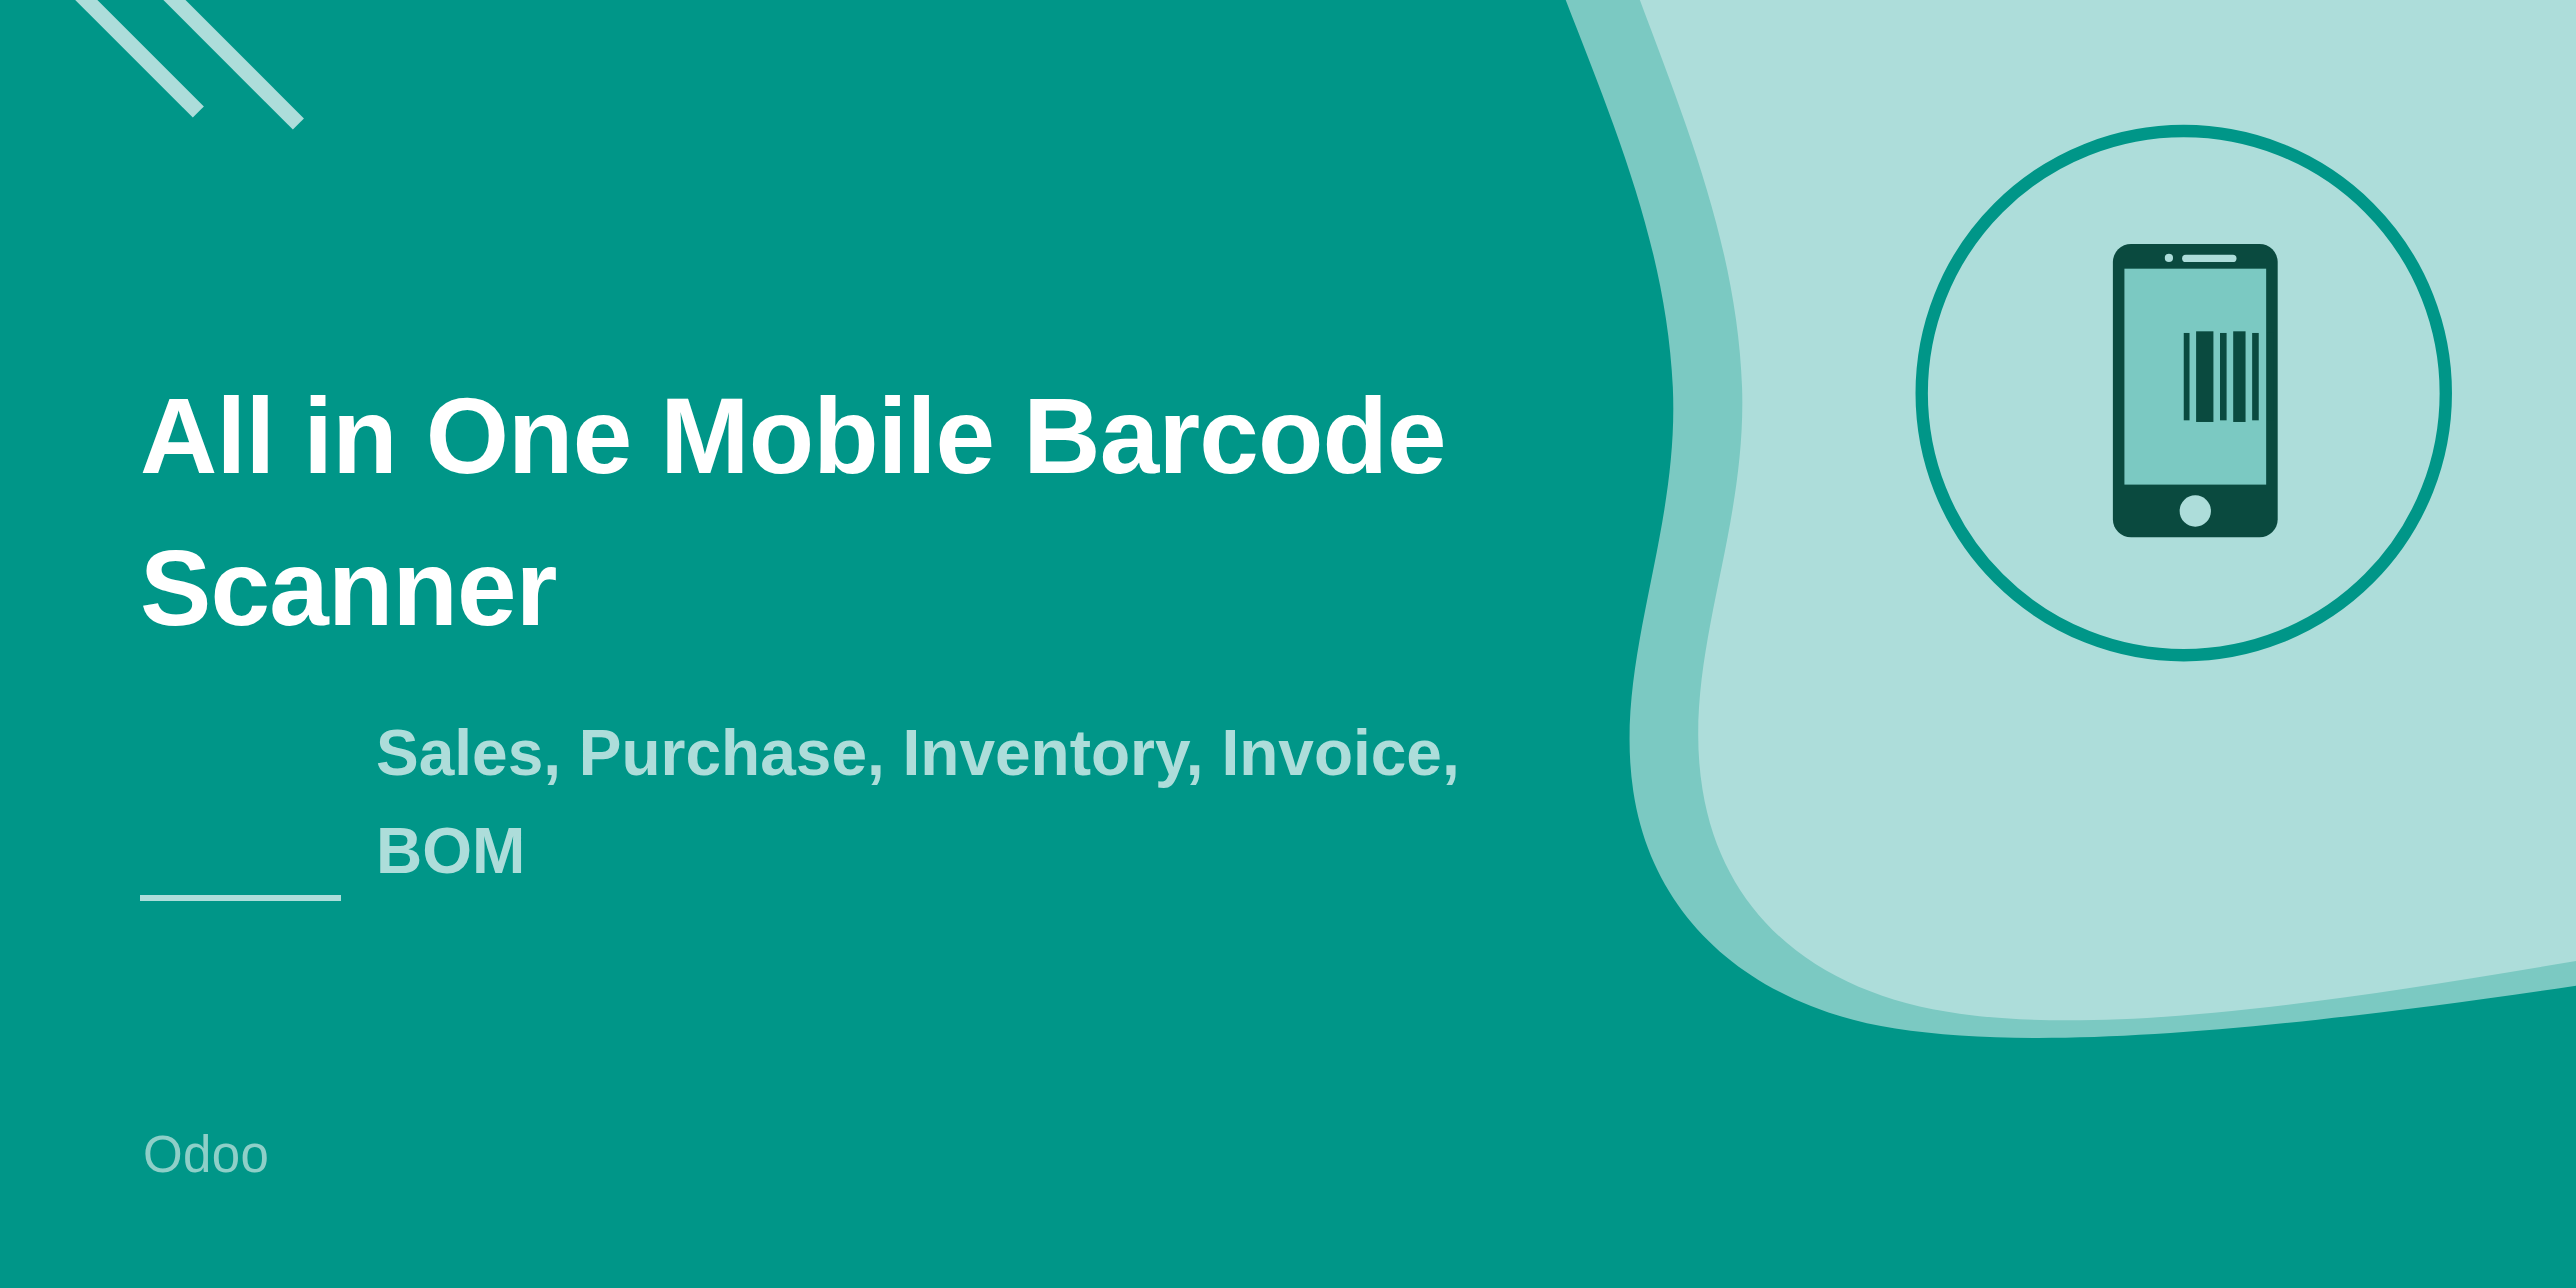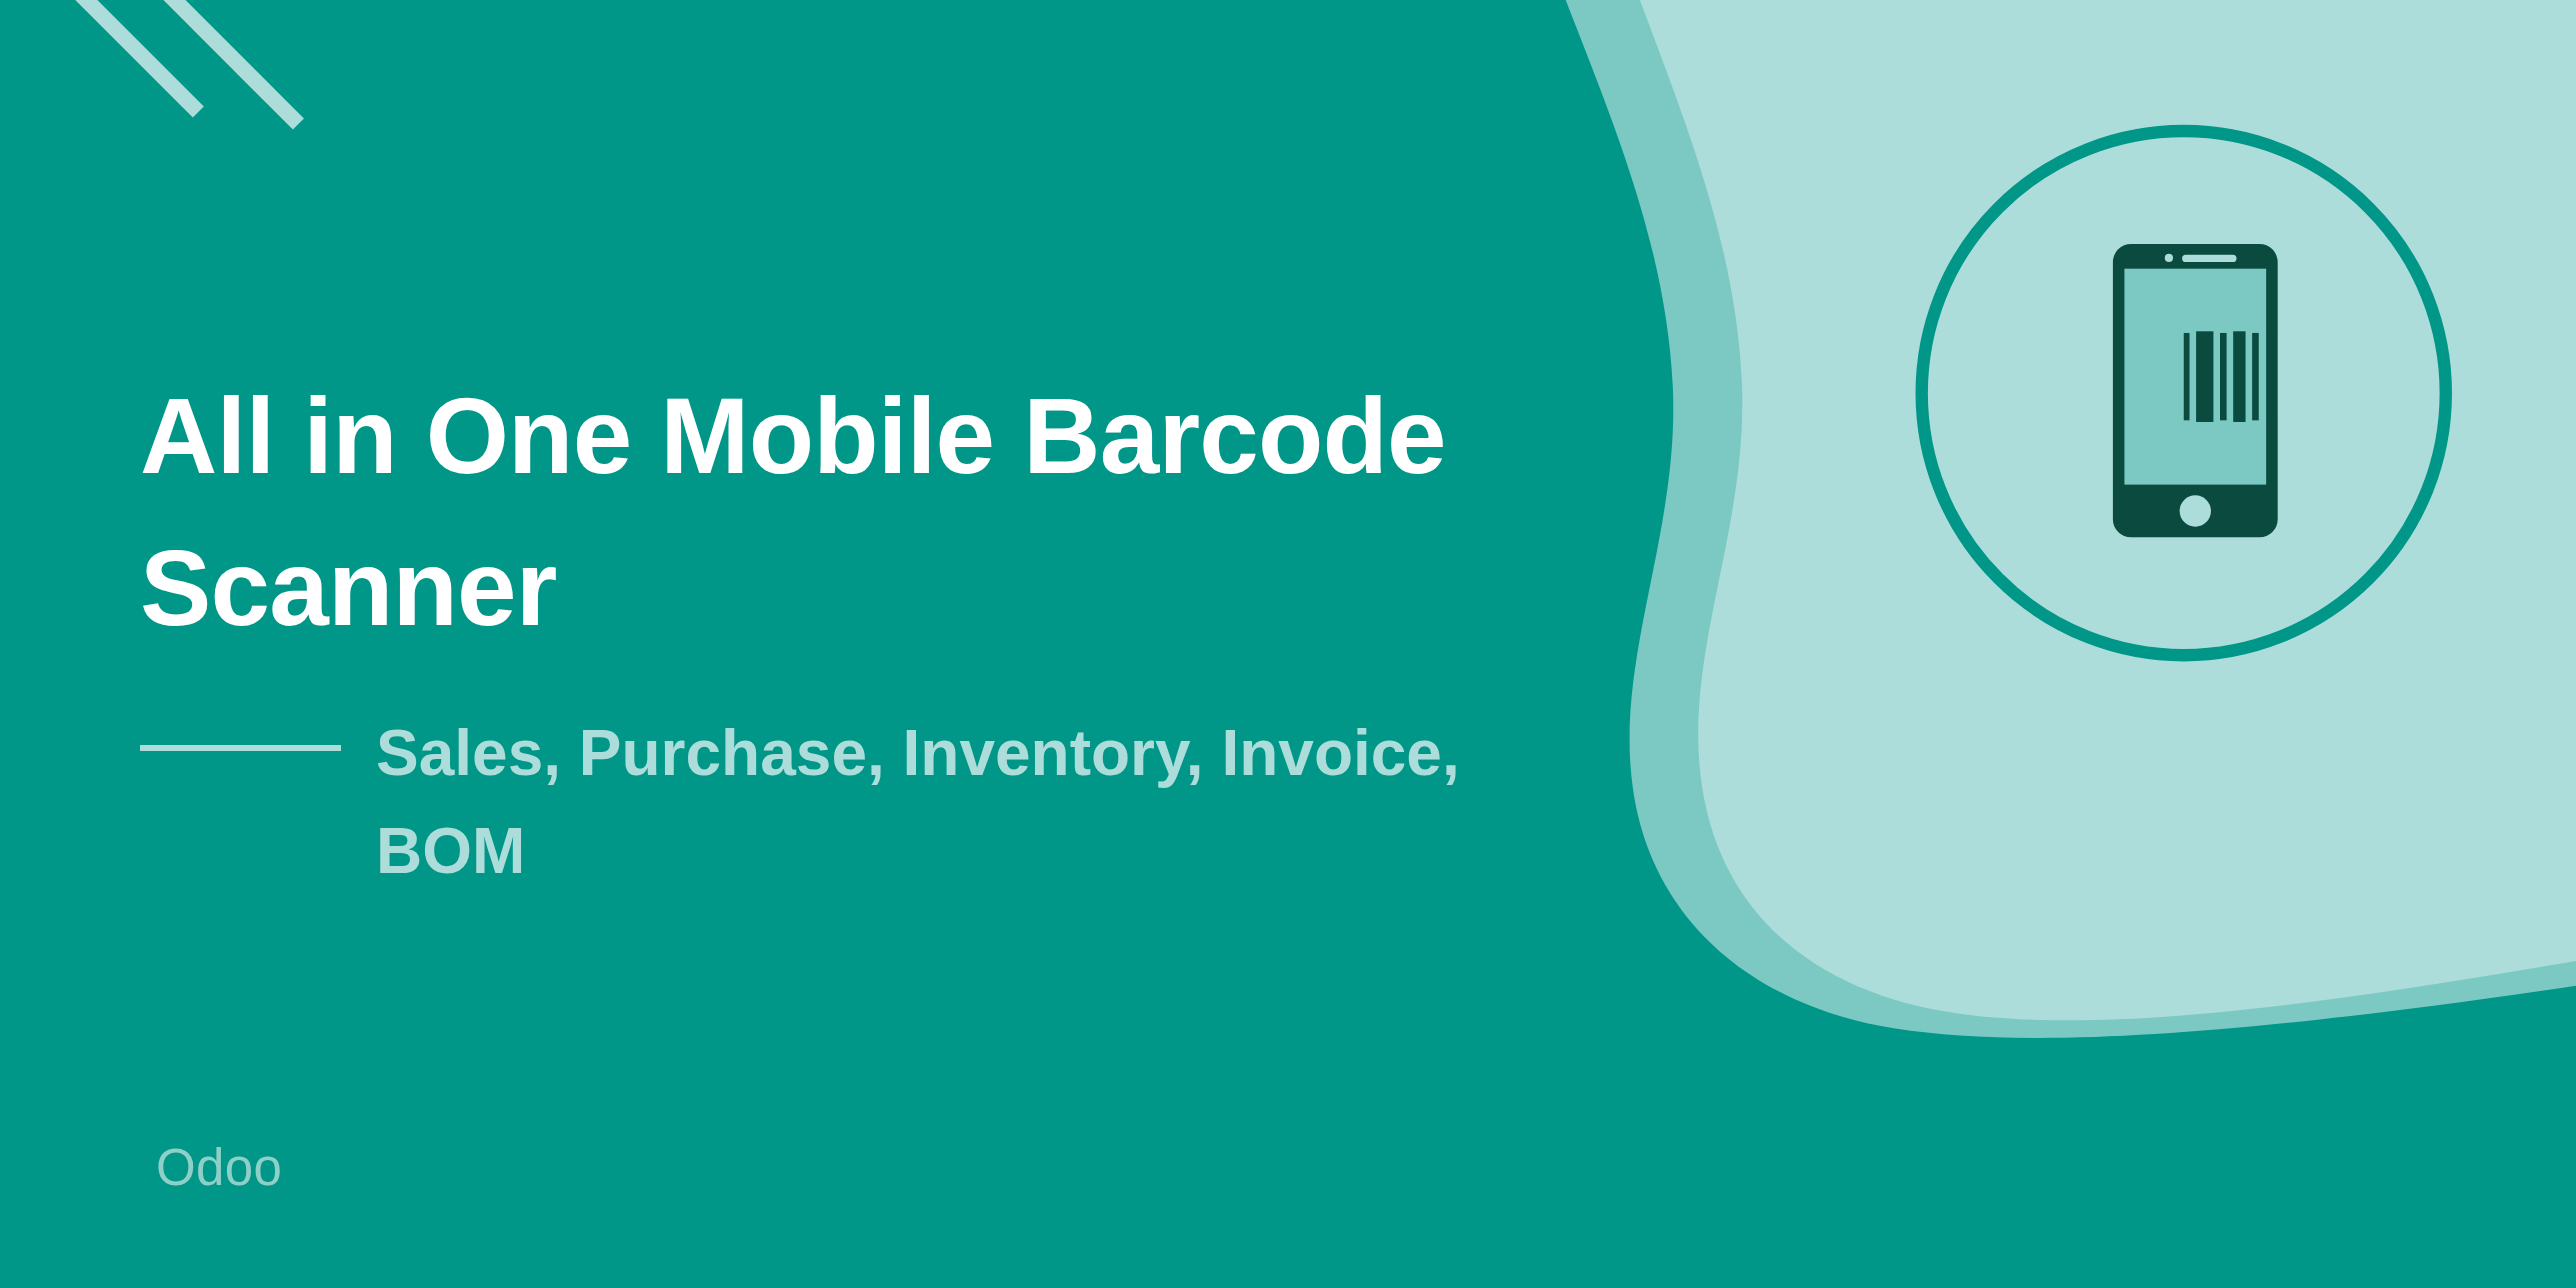--- a/index.html
+++ b/index.html
@@ -56,21 +56,21 @@
     letter-spacing: -0.8px;
     white-space: pre-line;
   }
 
   .subtitle-row {
     position: absolute;
     left: 0;
     top: 705px;
     width: 1566px;
     display: flex;
-    align-items: flex-start;
+    align-items: flex-end;
   }
 
   .subtitle-rule {
     flex: 0 0 auto;
     width: 201px;
     height: 5.8px;
     background: #ADDDDA;
     margin-top: 40px;
   }
 
@@ -82,21 +82,21 @@
     font-weight: bold;
     font-size: 64px;
     line-height: 1.53;
     white-space: pre-line;
   }
 
   .footer-brand {
     position: absolute;
     left: 0;
     top: 1126px;
-    margin: 16px;
+    margin: 3px;
     color: #8ECFC8;
     font-family: "Liberation Sans", sans-serif;
     font-weight: 300;
     font-size: 51px;
     line-height: 1;
     letter-spacing: 0.4px;
   }
 </style>
 </head>
 <body>

